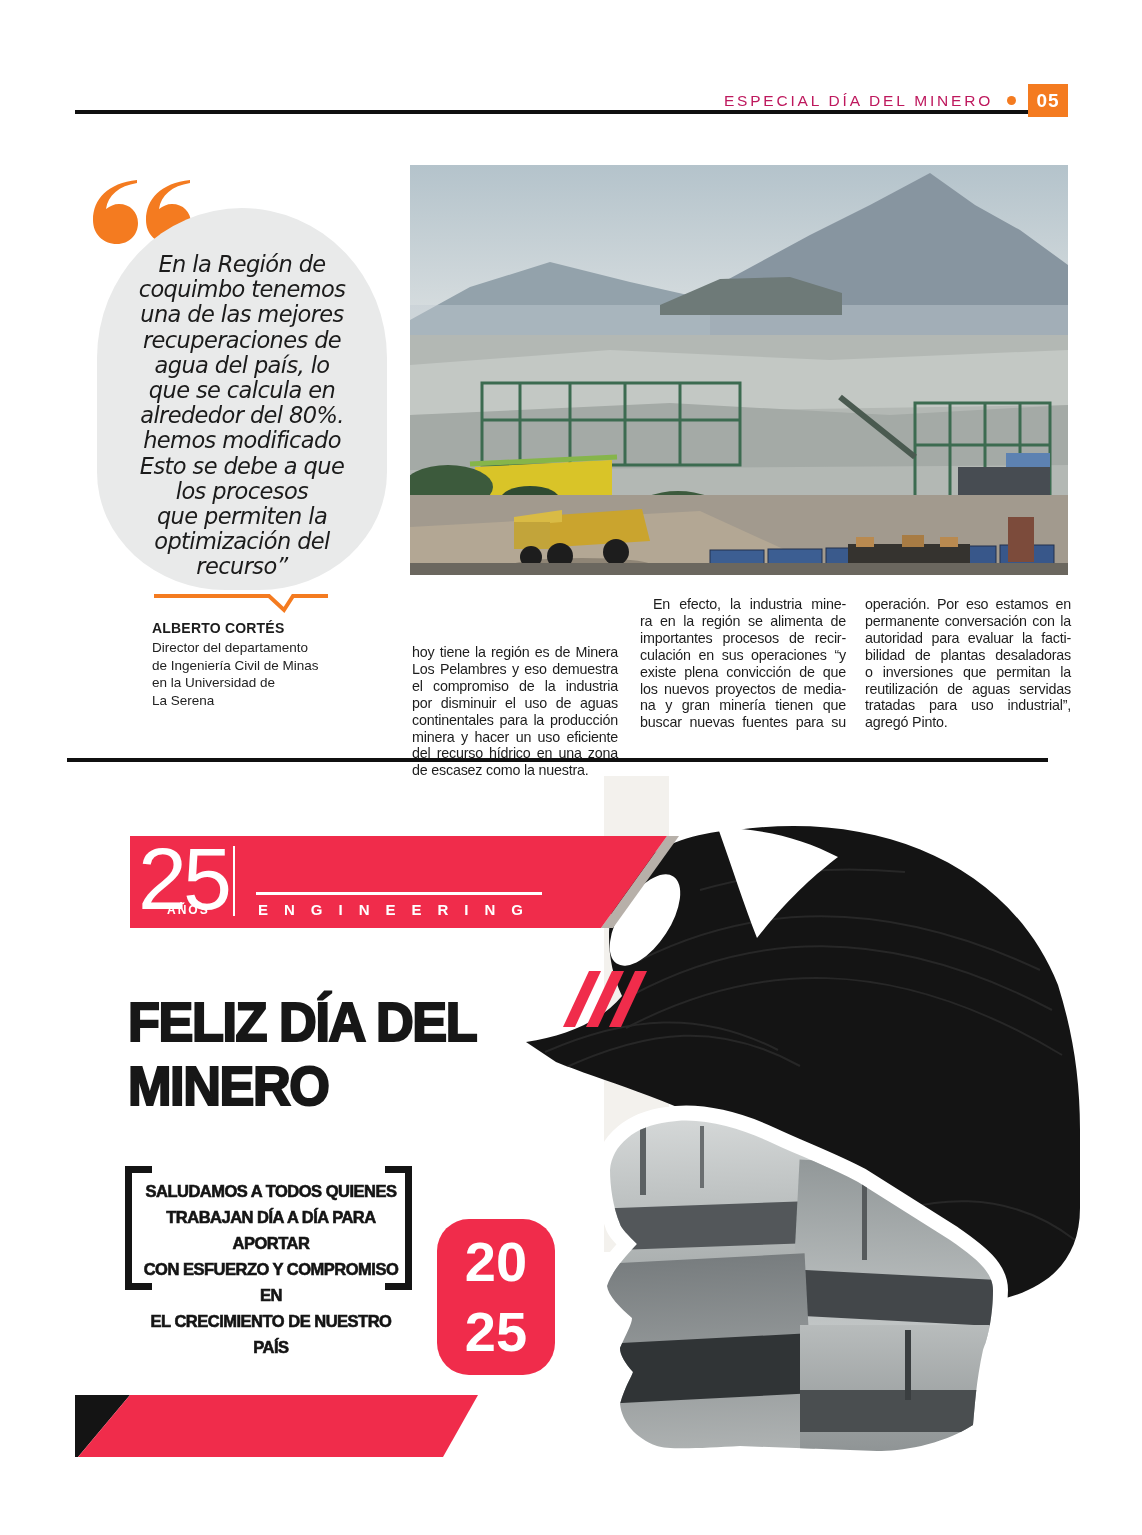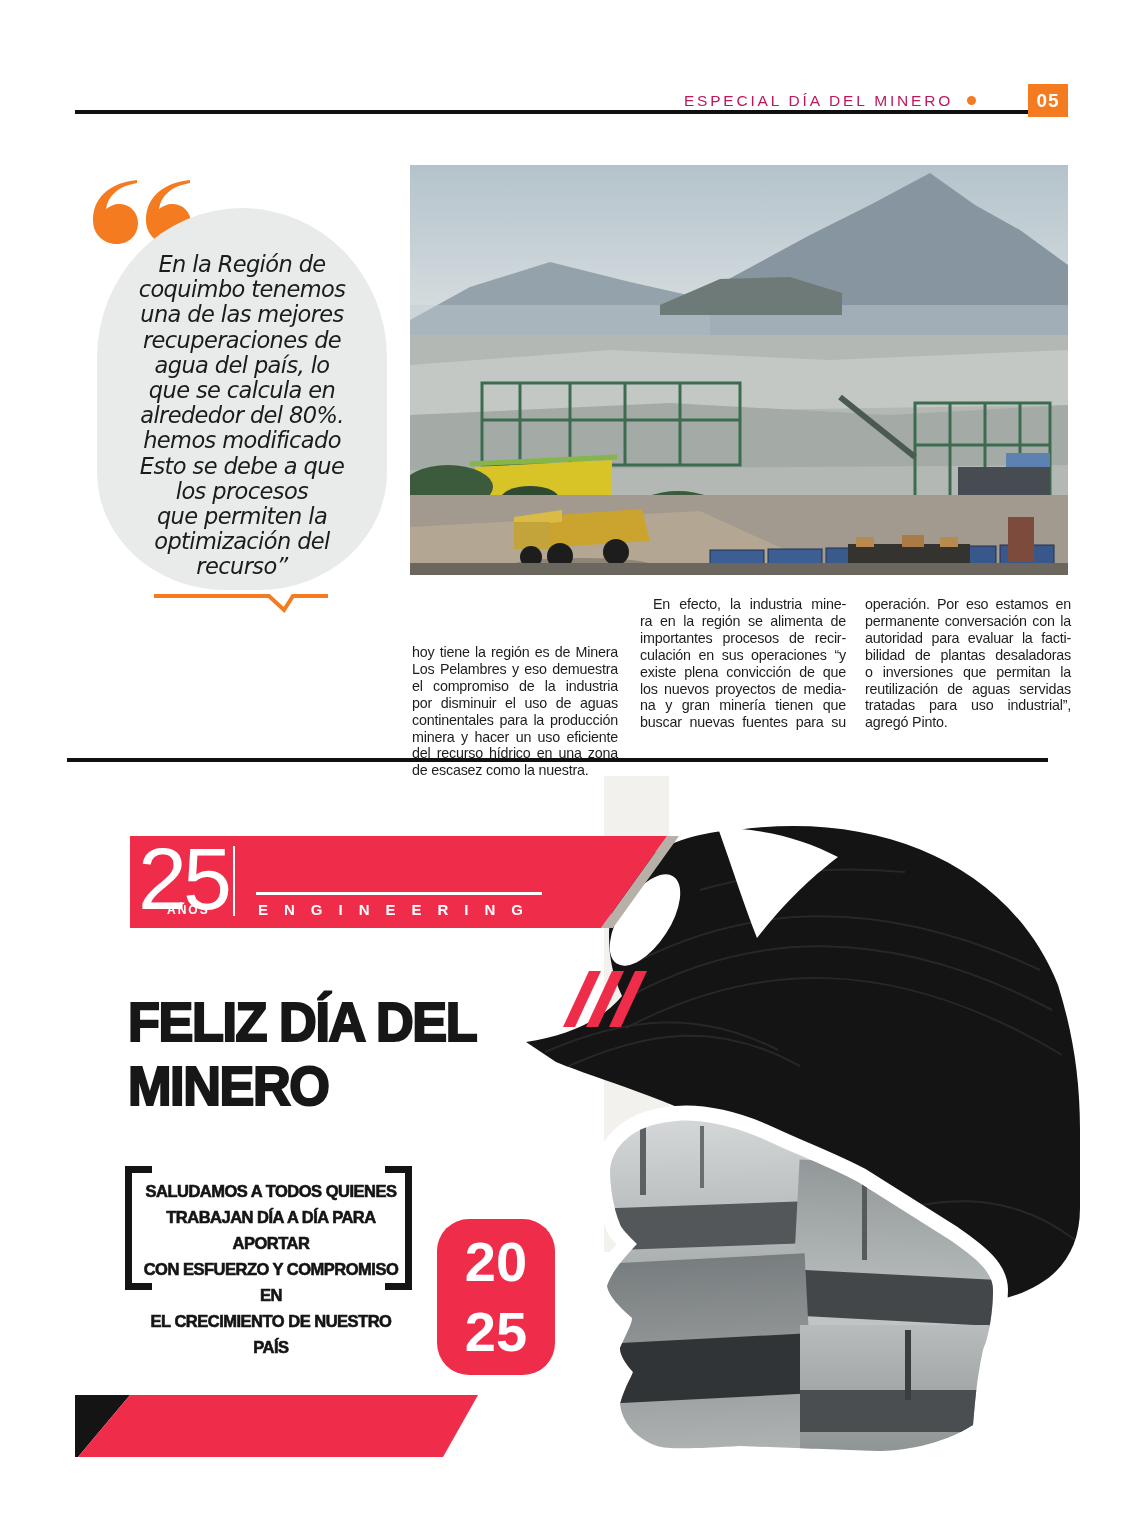--- a/index.html
+++ b/index.html
@@ -8,21 +8,21 @@
     font-family:"Liberation Sans", sans-serif; overflow:hidden;
     color:#1c1c1c;
   }
 
   
   .header-rule { position:absolute; top:110px; left:75px; width:962px; height:4px; background:#101010; }
   .header-bar { position:absolute; top:84px; right:74px; display:flex; align-items:center; }
   .kicker { color:#be185d; font-weight:400; font-size:15.5px; letter-spacing:2.8px; }
   .kicker-bullet { width:9px; height:9px; border-radius:50%; background:#F47B20; margin:0 12px 0 14px; }
   .page-num { width:40px; height:33px; background:#F47B20; color:#fff; font-weight:700;
-    font-size:19px; letter-spacing:1px; display:flex; align-items:center; justify-content:center;margin-left:40px; }
+    font-size:19px; letter-spacing:1px; display:flex; align-items:center; justify-content:center; }
 
   
   .quote-mark { position:absolute; left:93px; top:180px; }
   .bubble { position:absolute; left:97px; top:208px; width:290px; height:382px;
     background:#E9EAEA; border-radius:145px 145px 128px 128px / 150px 150px 118px 118px; }
   .quote-text { position:absolute; left:97px; top:252px; width:290px; }
   .quote-text div { font-family:"DejaVu Sans", sans-serif; font-style:italic; font-weight:400;
     font-size:22.5px; line-height:25.2px; text-align:center; color:#1b1b1b; letter-spacing:-0.6px; }
   .quote-tail { position:absolute; left:152px; top:594px; }
   .author { position:absolute; left:152px; top:620px; width:230px; }
@@ -112,20 +112,29 @@
       <div>los procesos</div>
       <div>que permiten la</div>
       <div>optimización del</div>
       <div>recurso”</div>
     </div>
   <div class="quote-tail">
     <svg width="180" height="20" viewBox="0 0 180 20">
       <path d="M2 2 H117 L132 16 L141 2 H176" fill="none" stroke="#F47B20" stroke-width="4"></path>
     </svg>
   </div>
+  <div class="author">
+    <div class="author-name">ALBERTO CORTÉS</div>
+    <div class="author-title">
+        <div>Director del departamento</div>
+        <div>de Ingeniería Civil de Minas</div>
+        <div>en la Universidad de</div>
+        <div>La Serena</div>
+      </div>
+  </div>
 
   <div class="mine-photo">
     <svg width="658" height="410" viewBox="0 0 658 410">
       <defs>
         <linearGradient id="sky" x1="0" y1="0" x2="0" y2="1">
           <stop offset="0" stop-color="#b4c3cb"></stop>
             <stop offset="1" stop-color="#dce1e2"></stop>
         </linearGradient>
       </defs>
       <rect width="658" height="175" fill="url(#sky)"></rect>

